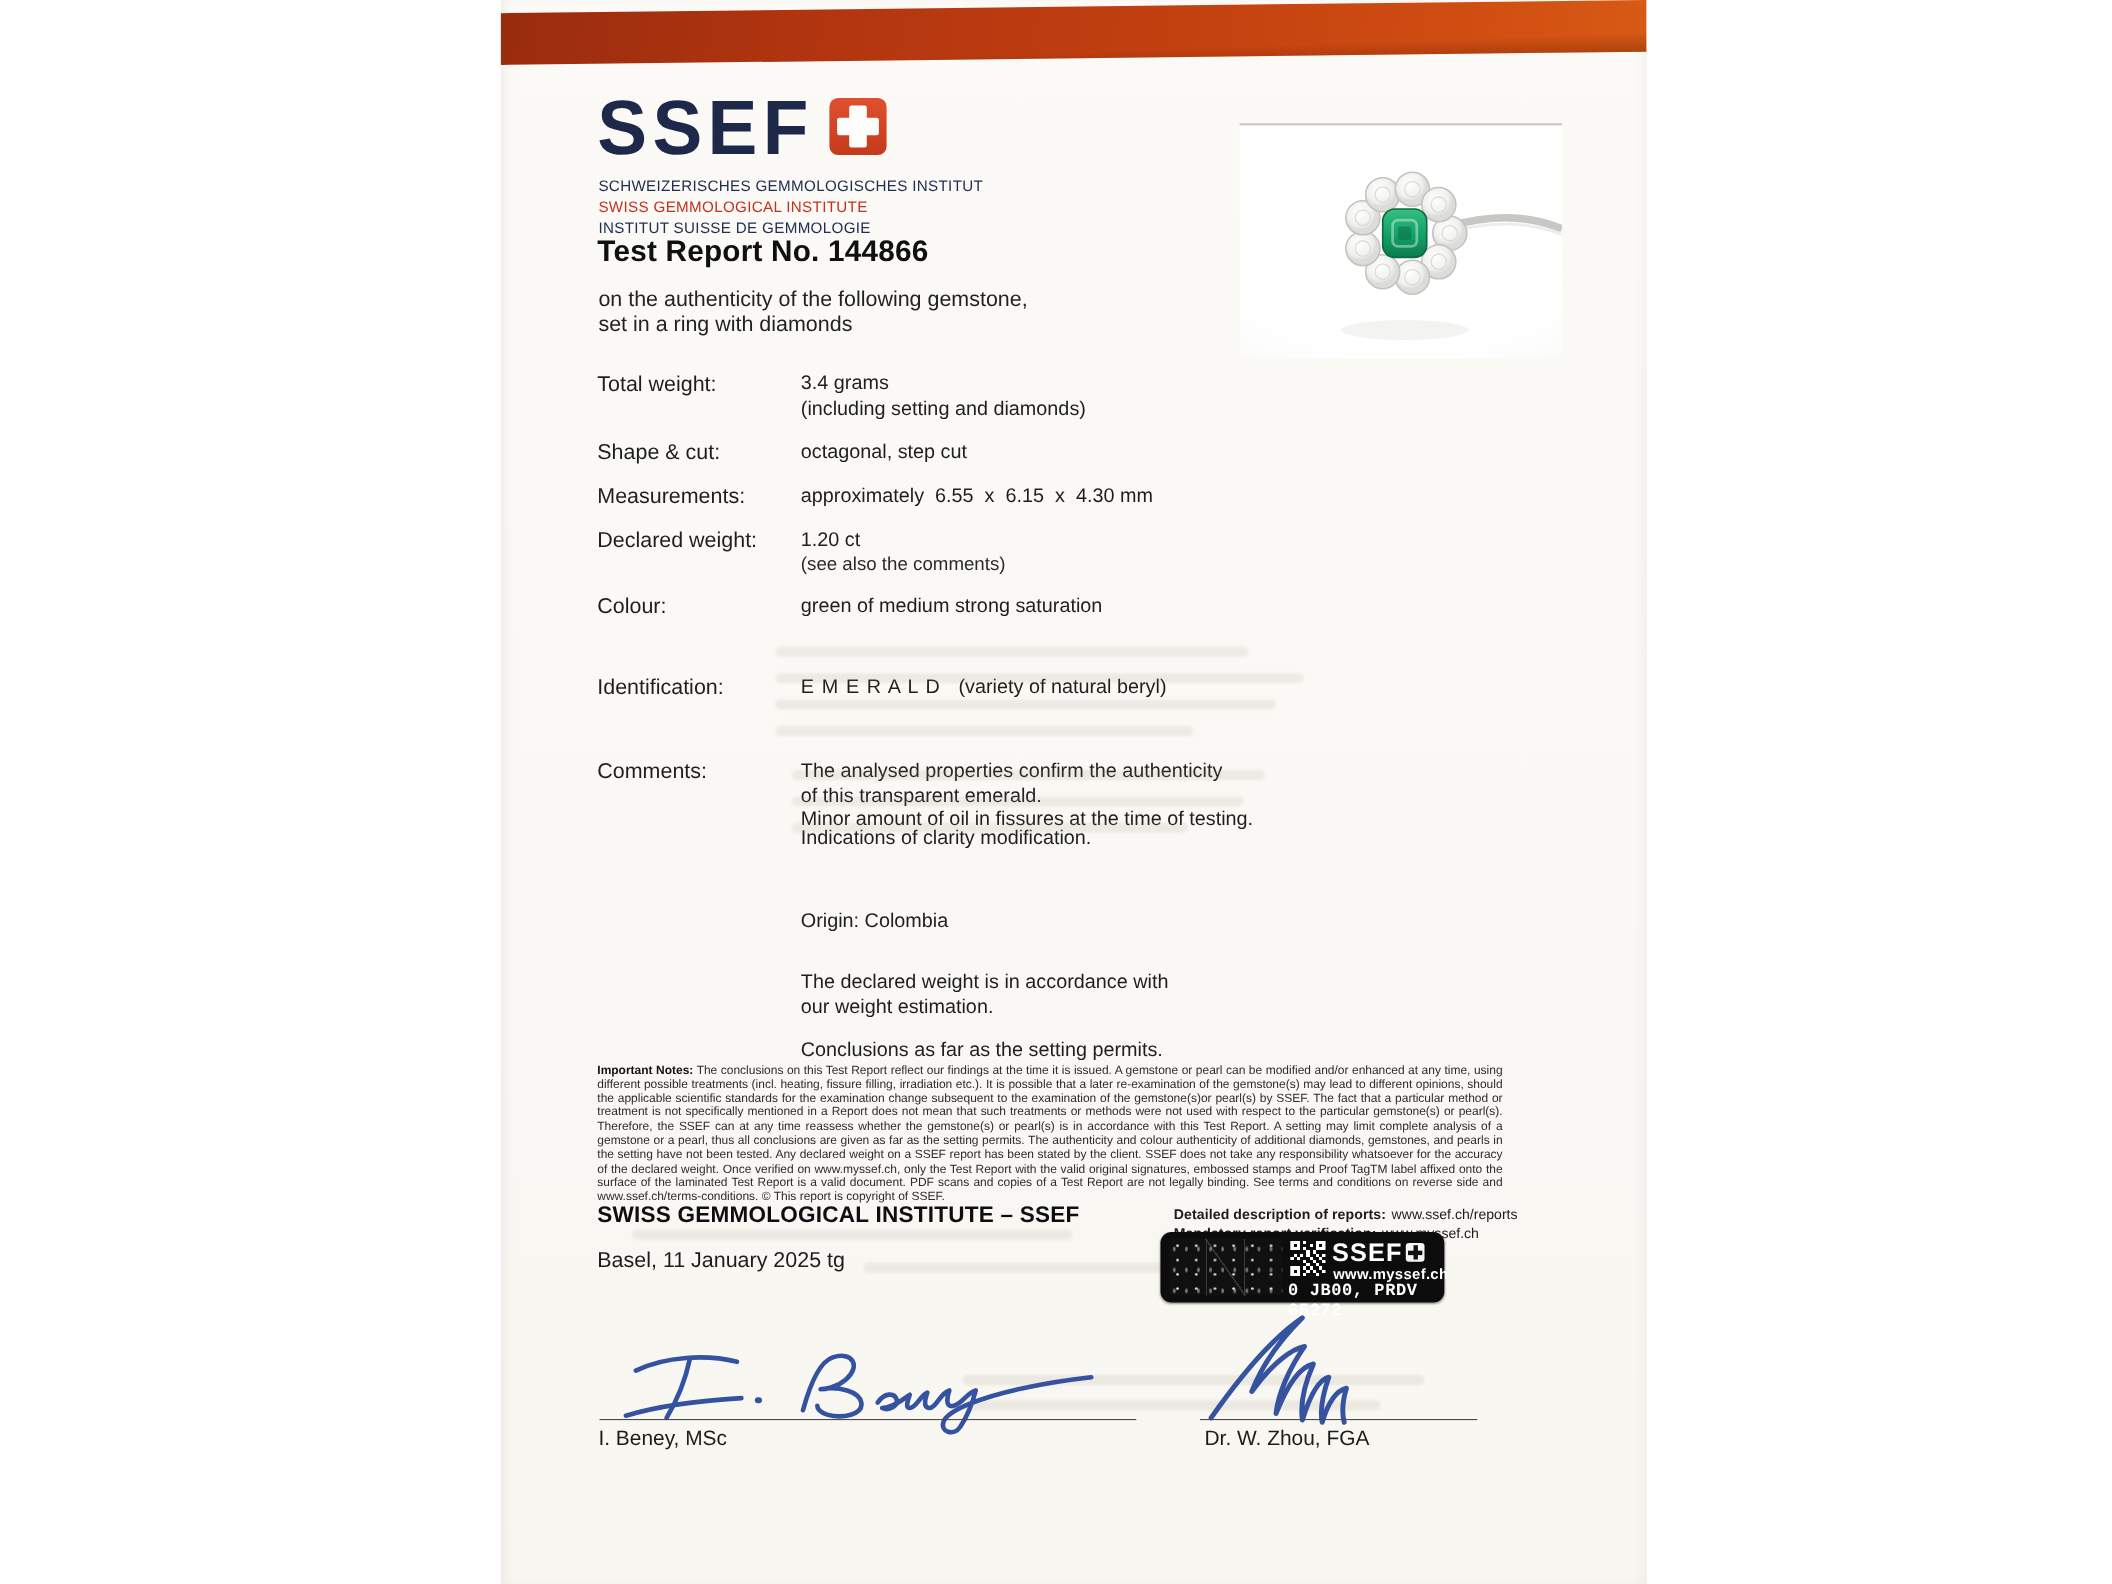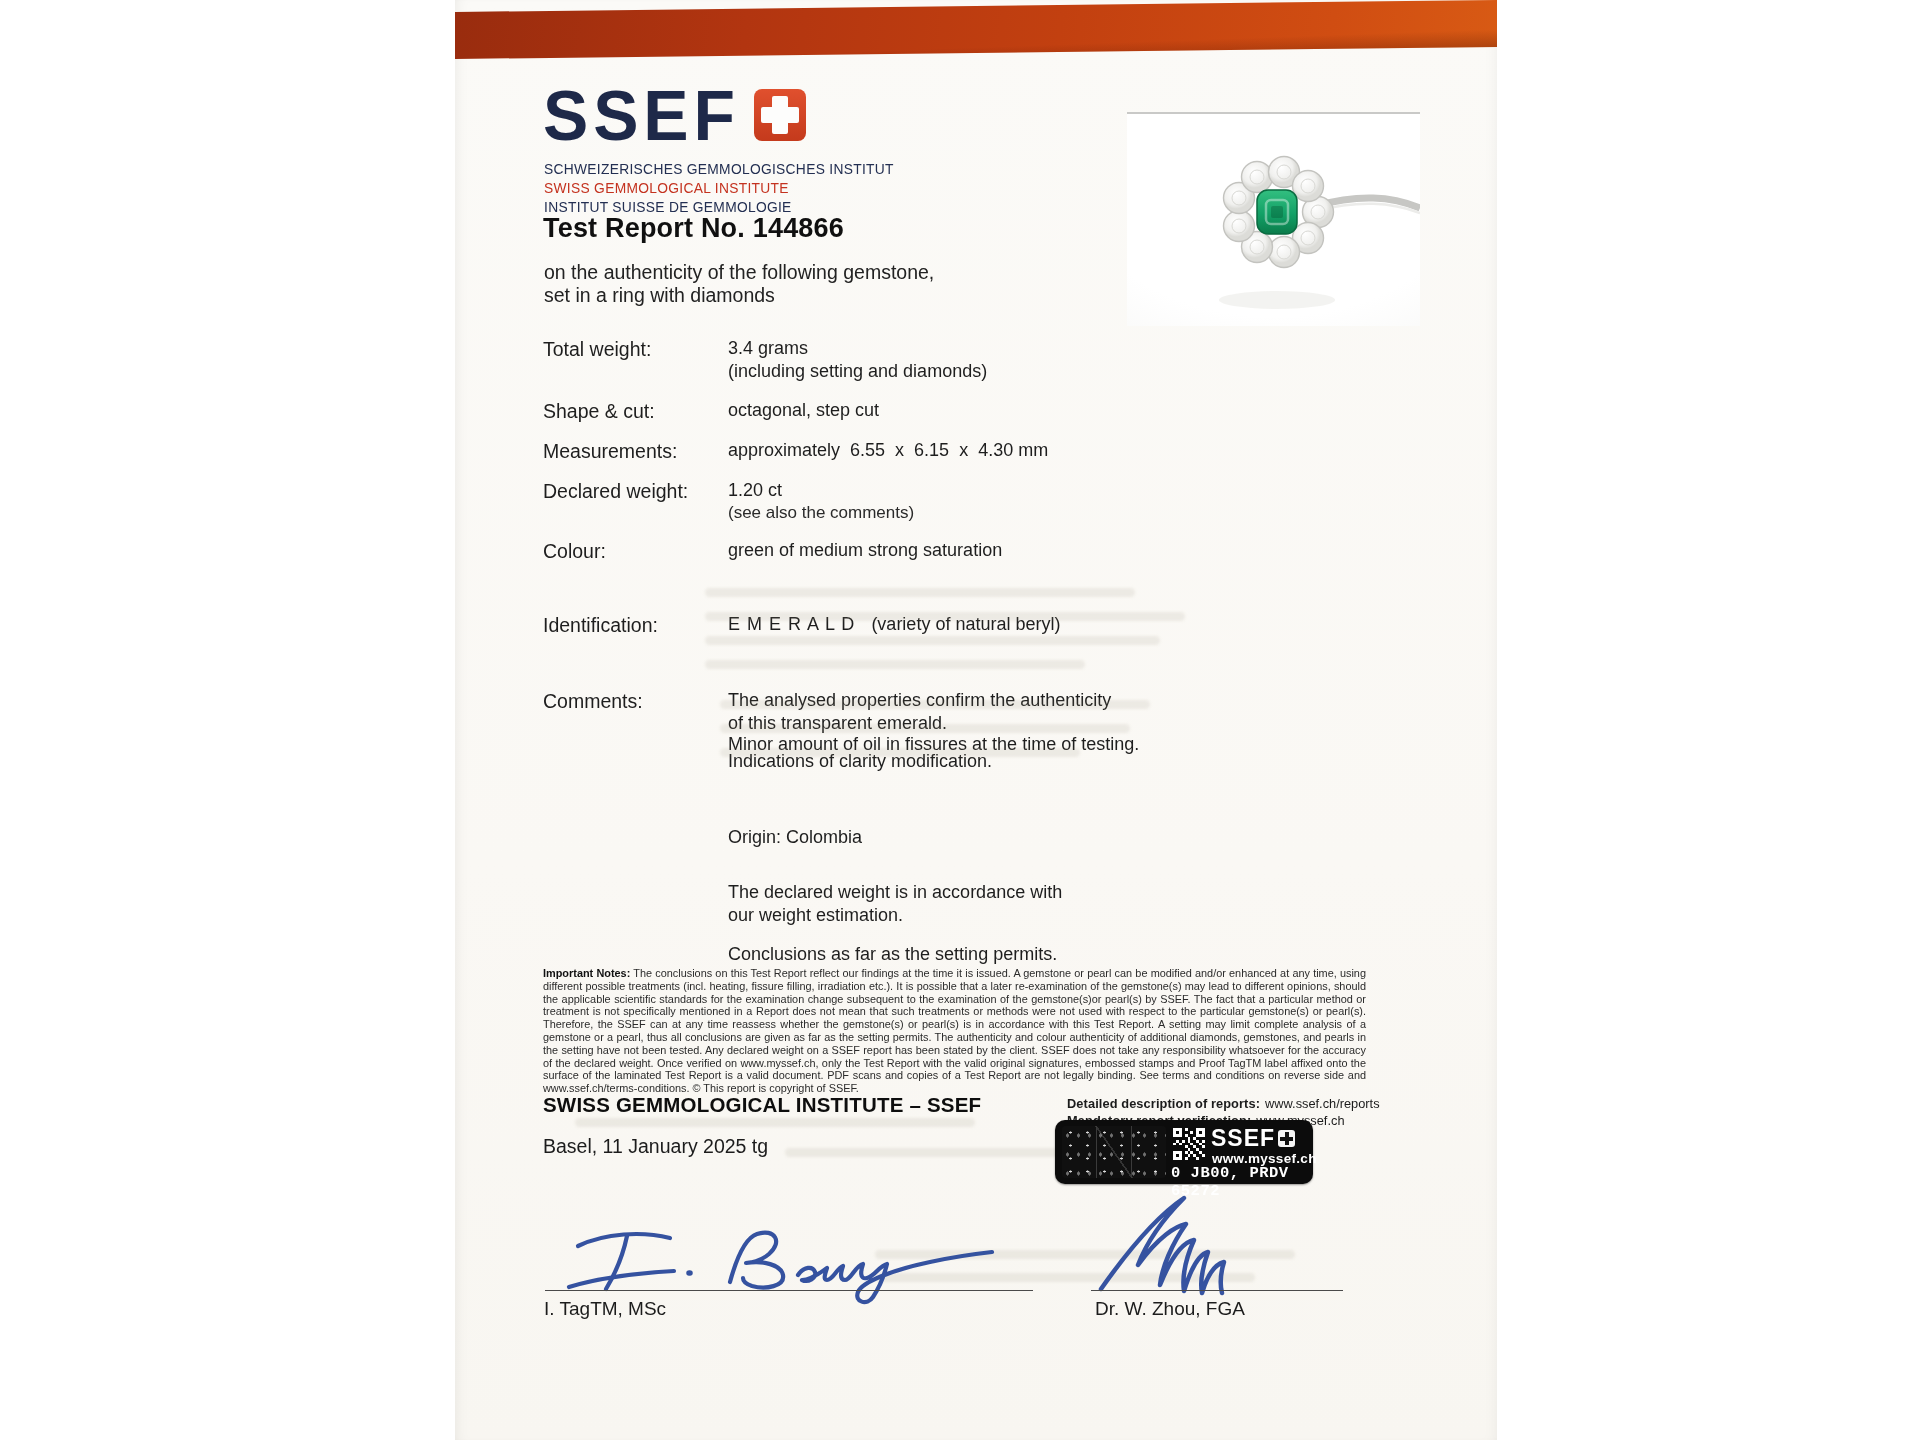--- a/index.html
+++ b/index.html
@@ -247,21 +247,21 @@
       <g stroke="#2b4a9c" stroke-width="4.2" fill="none" stroke-linecap="round" stroke-linejoin="round" opacity=".95">
         <path d="M18,24 C45,11 82,9 110,16"></path>
         <path d="M67,14 C63,33 55,52 46,67"></path>
         <path d="M9,65 C42,55 80,51 114,49"></path>
         <path d="M129,51 l1,0" stroke-width="5.5"></path>
         <path d="M170,60 C176,38 185,16 197,12 C215,6 223,20 209,32 C201,39 190,41 186,41 C203,38 221,43 223,53 C225,64 206,68 192,64 C186,62 183,59 183,56"></path>
         <path d="M238,53 C244,44 253,44 255,50 C257,56 248,61 242,58 C252,58 261,50 267,46 C265,52 263,58 267,58 C273,58 277,46 283,44 C281,50 279,58 285,58 C291,58 295,44 303,42 C301,48 299,58 307,56 C315,54 319,44 327,42 C325,50 321,63 313,75 C307,84 294,80 298,70 C302,60 332,48 370,40 C393,35 414,32 432,30"></path>
       </g>
     </svg>
     <div class="sigline" style="left:90px;top:1290px;width:488px"></div>
-    <div class="signame" style="left:89px;top:1298px">I. TagTM, MSc</div>
+    <div class="signame" style="left:89px;top:1298px">I. Beney, MSc</div>
 
     <svg class="sig-svg" style="left:632px;top:1192px" width="185" height="105" viewBox="0 0 185 105">
       <g stroke="#2b4a9c" stroke-width="4.5" fill="none" stroke-linecap="round" stroke-linejoin="round" opacity=".95">
         <path d="M14,97 C40,60 70,24 97,6 C75,28 59,52 51,73 C71,45 89,34 99,32 C85,52 75,75 73,93 C85,63 97,50 107,48 C99,66 95,85 97,99 C105,73 113,62 121,60 C115,77 113,91 115,101 C121,81 129,72 137,70 C133,83 133,93 135,101"></path>
       </g>
     </svg>
     <div class="sigline" style="left:636px;top:1290px;width:252px"></div>
     <div class="signame" style="left:640px;top:1298px">Dr. W. Zhou, FGA</div>
 
 

